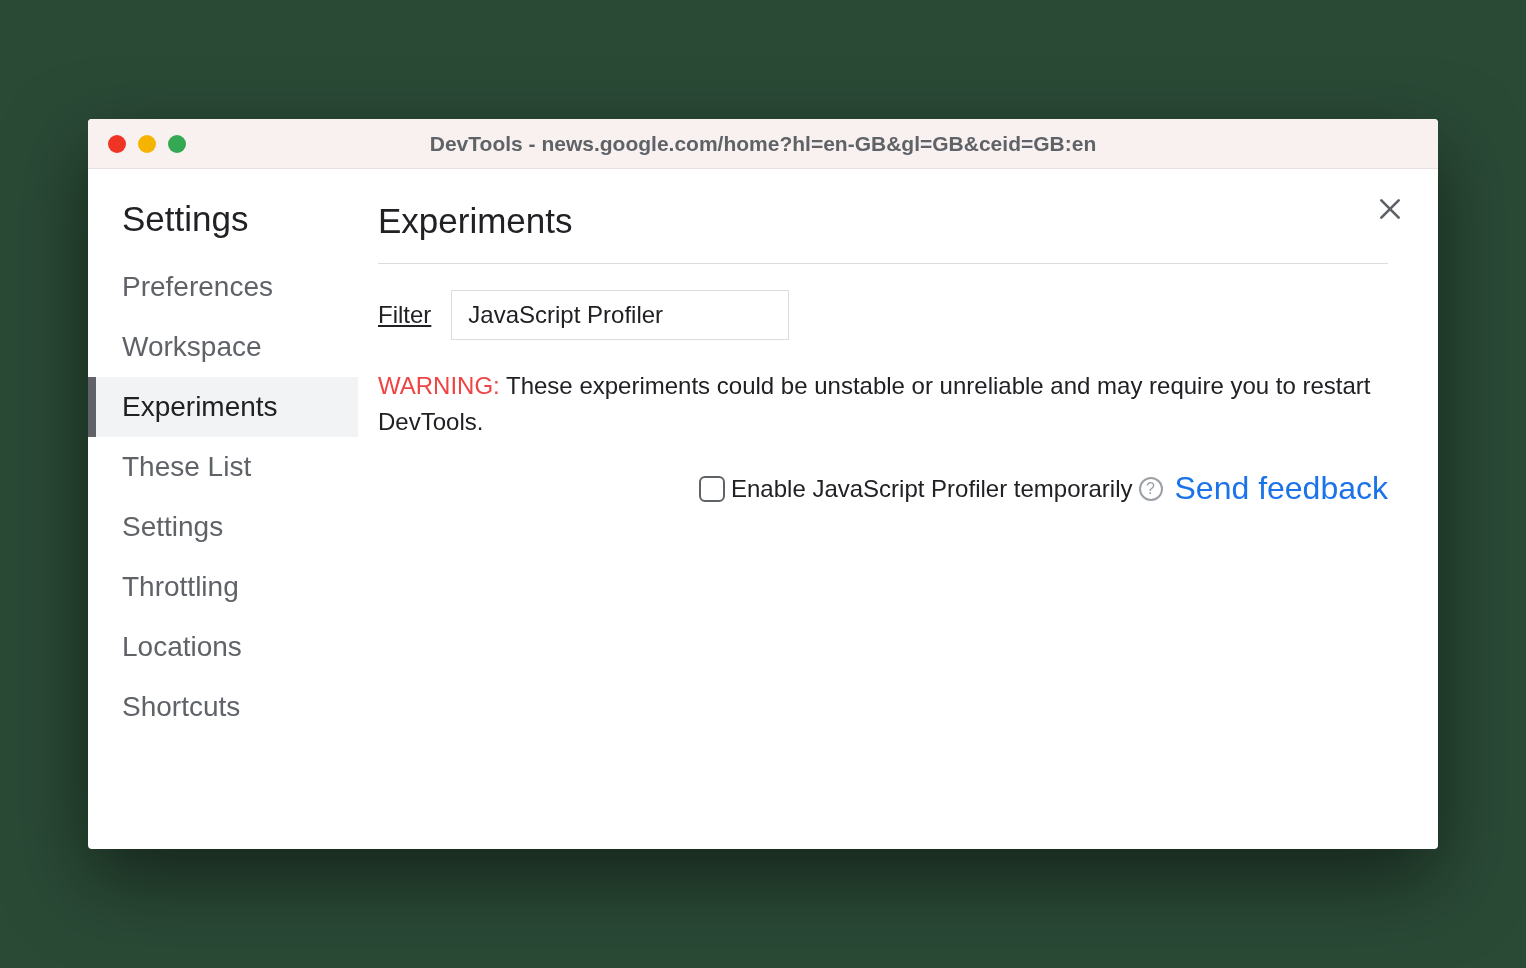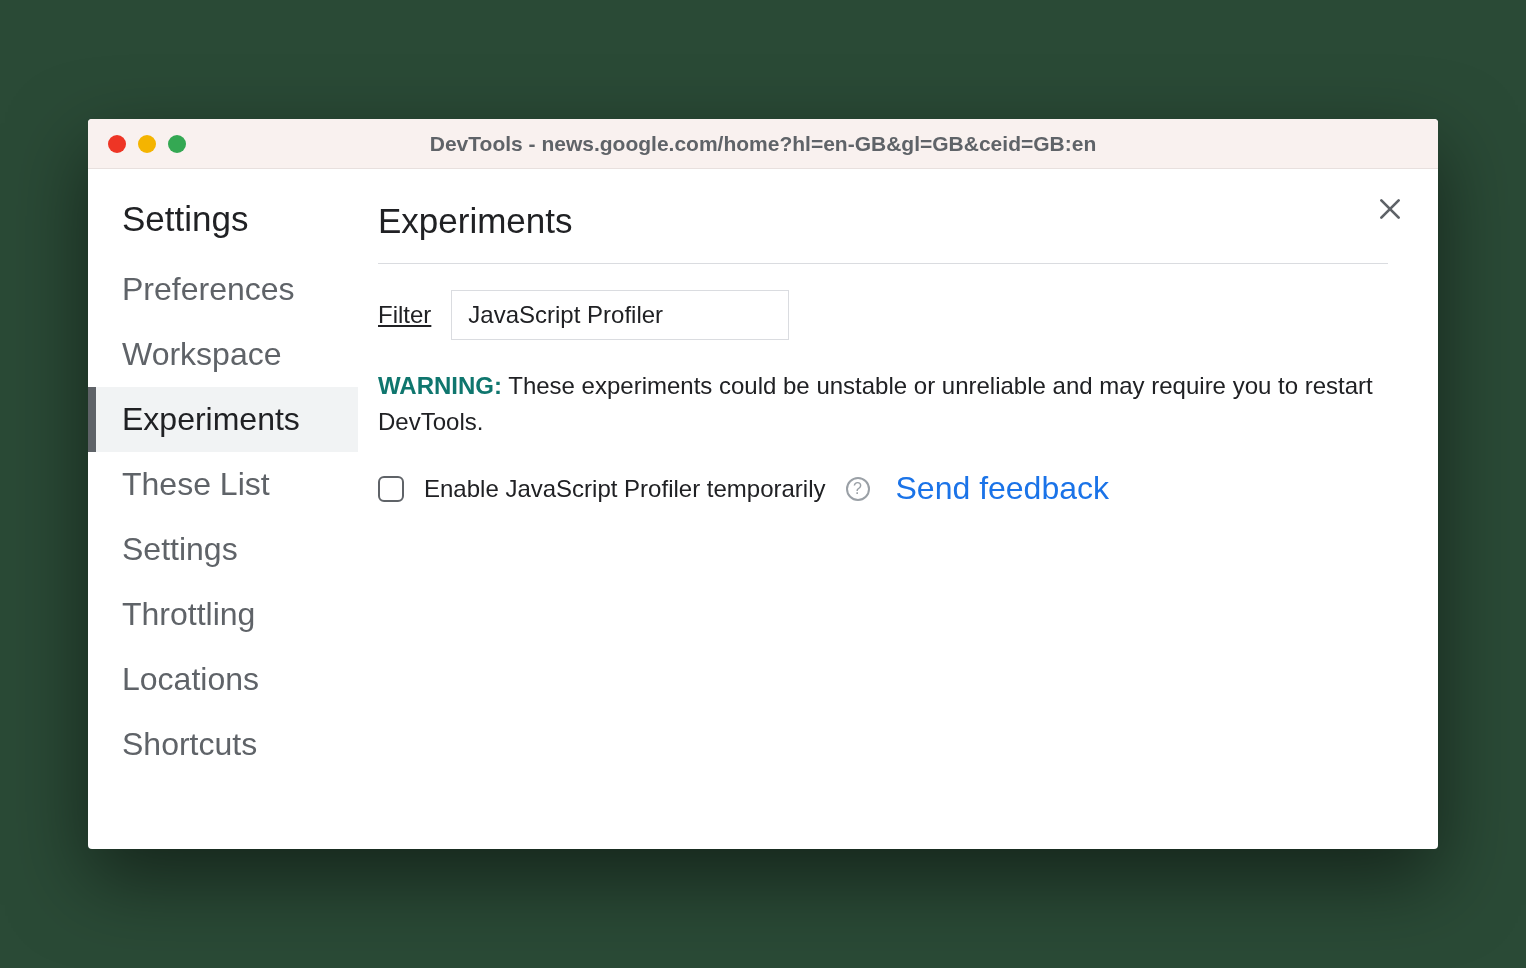--- a/index.html
+++ b/index.html
@@ -68,21 +68,21 @@
     .sidebar-title {
       font-size: 35px;
       font-weight: 400;
       color: #202124;
       padding: 0 34px 18px 34px;
     }
     .sidebar-items {
       list-style: none;
     }
     .sidebar-item {
-      font-size: 32px;
+      font-size: 28px;
       color: #5f6368;
       padding: 14px 20px 14px 34px;
       cursor: pointer;
       position: relative;
     }
     .sidebar-item.active {
       background: #f1f3f4;
       color: #202124;
     }
     .sidebar-item.active::before {
@@ -125,27 +125,27 @@
       color: #202124;
       font-family: inherit;
     }
     .warning-row {
       font-size: 24px;
       color: #202124;
       line-height: 1.5;
       margin-bottom: 30px;
     }
     .warning-label {
-      color: #0f766e;
-      font-weight: bold;
+      color: #ef4444;
     }
     .experiment-row {
       display: flex;
       align-items: center;
-      gap: 20px;
+      gap: 6px;
+      justify-content: flex-end;
     }
     .checkbox {
       width: 26px;
       height: 26px;
       border: 2.5px solid #5f6368;
       border-radius: 6px;
       cursor: pointer;
       flex-shrink: 0;
     }
     .experiment-label {

